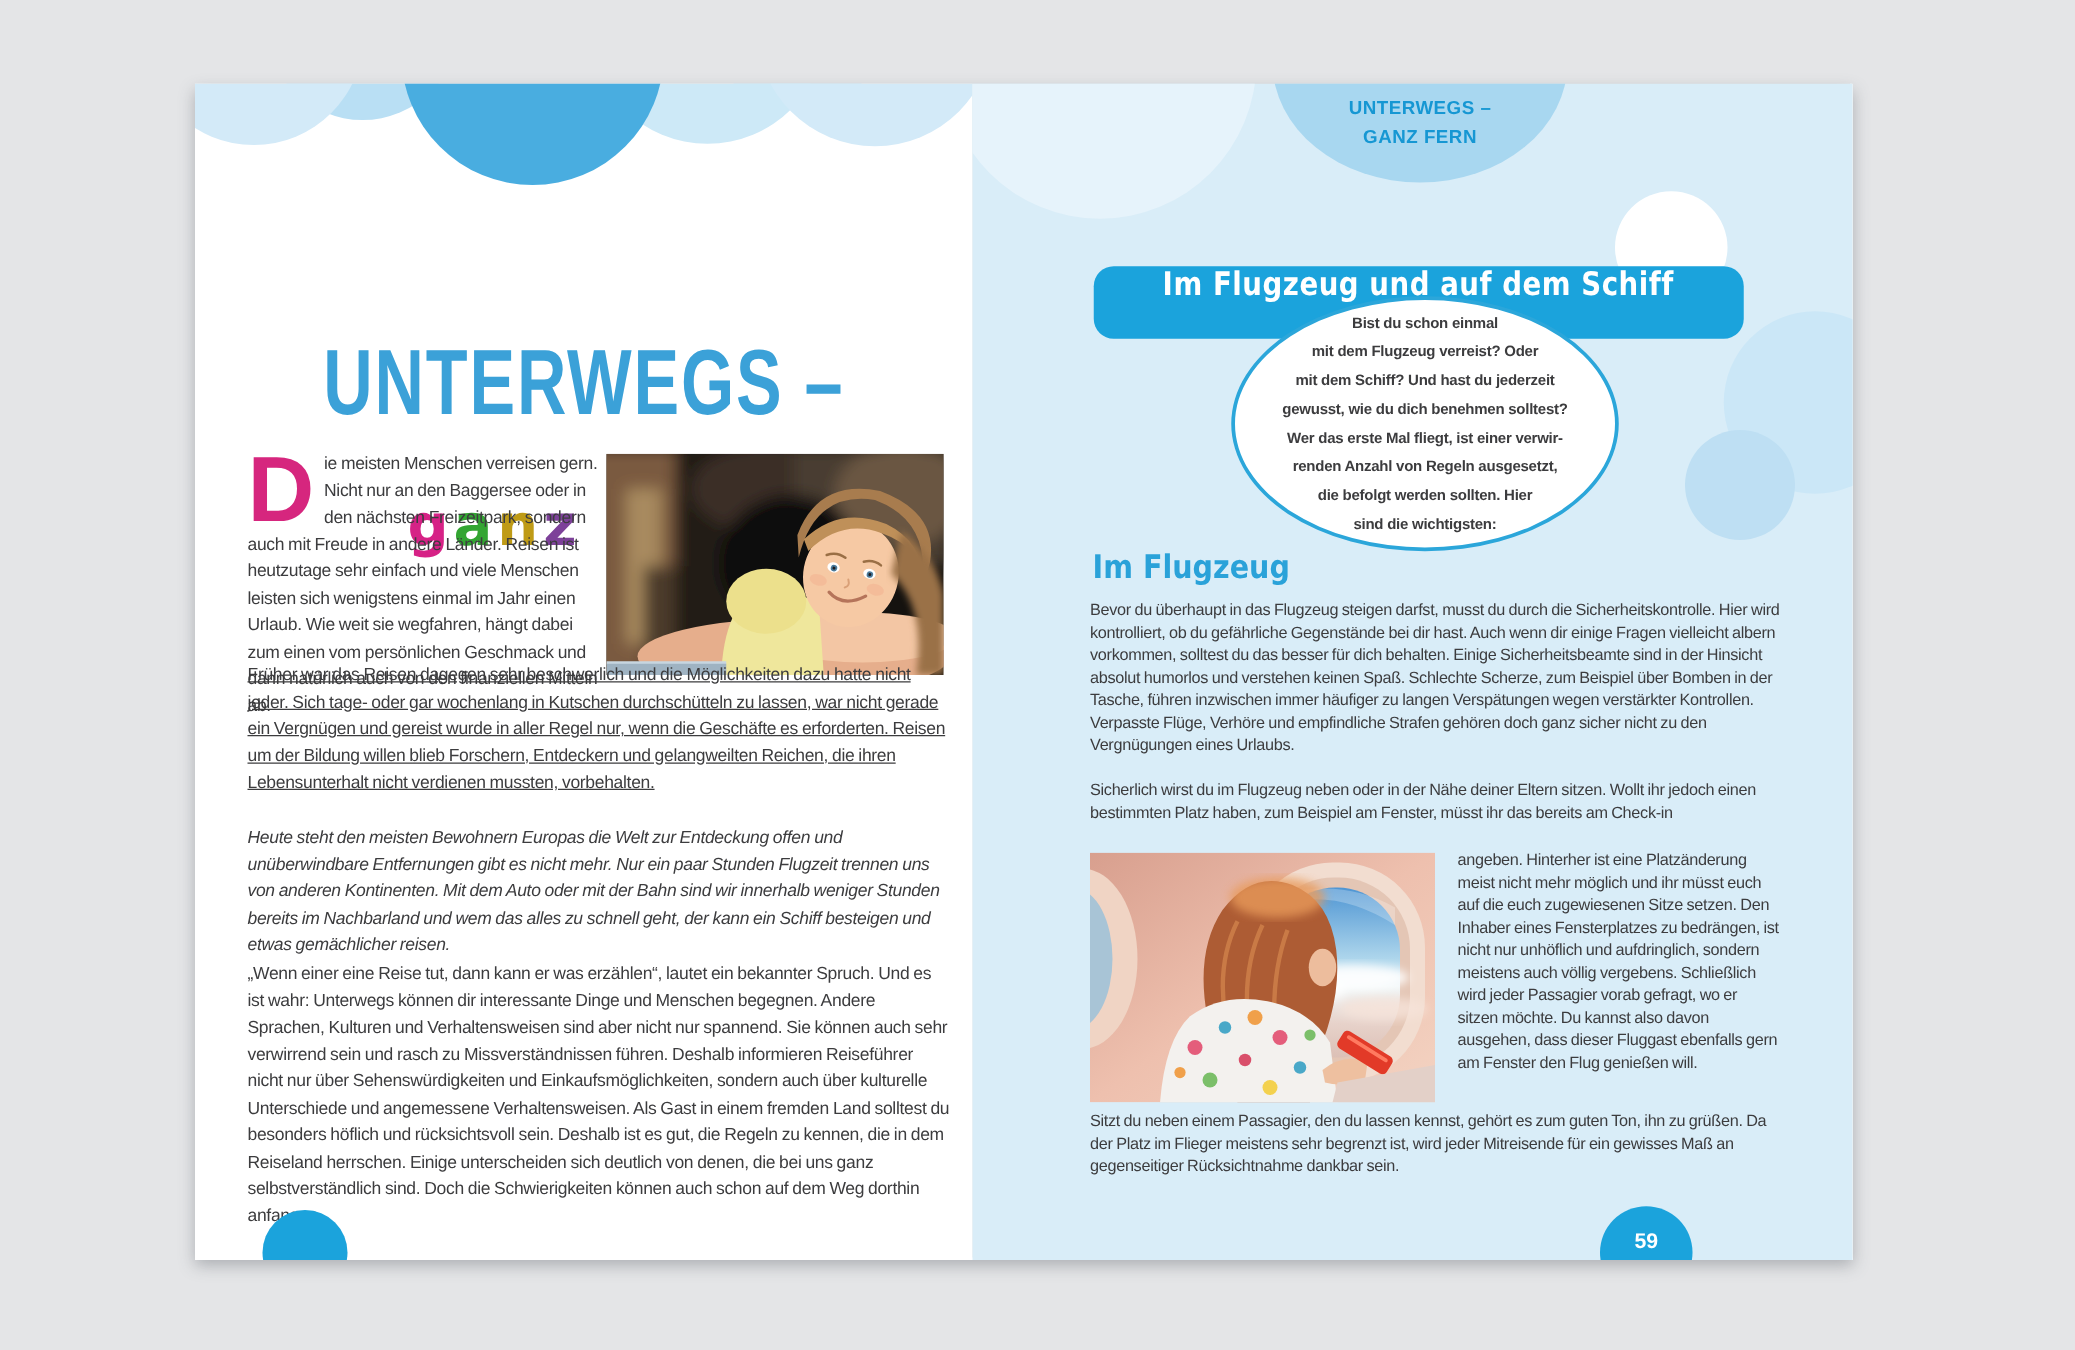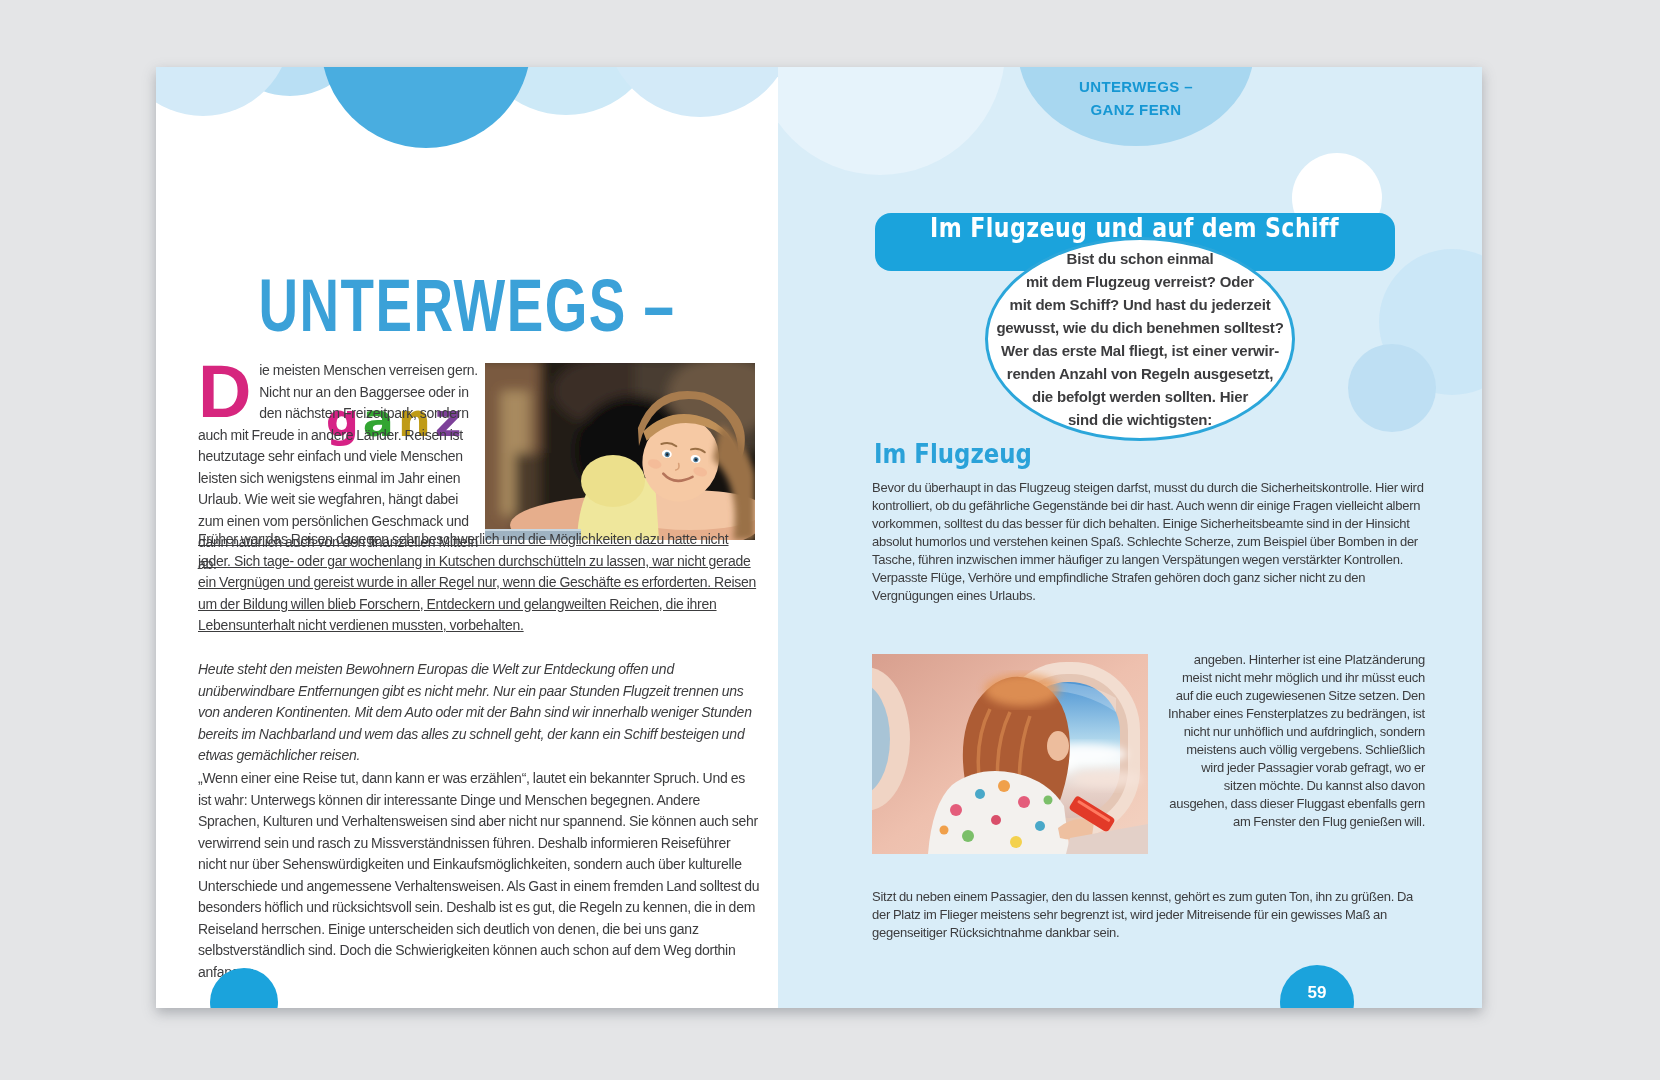--- a/index.html
+++ b/index.html
@@ -56,29 +56,29 @@
                   background:var(--header_tab_bg);border-radius:50%;}
   .header-tab-text{position:absolute;left:238px;top:8px;width:240px;text-align:center;
                    font-weight:700;font-size:15px;line-height:23px;letter-spacing:.4px;
                    color:var(--header_tab_text);white-space:pre-line;}
   .banner{position:absolute;left:97px;top:115px;width:520px;height:58px;background:var(--accent_blue);
           border-radius:16px;display:flex;justify-content:center;margin-top:31px;}
   .banner span{font-family:"DejaVu Sans",sans-serif;font-weight:700;font-size:26px;color:#fff;
                letter-spacing:.5px;transform:scaleX(.85);white-space:nowrap;}
   .bubble{position:absolute;left:207px;top:170px;width:310px;height:204px;background:#fff;
           border:3px solid var(--bubble_border);border-radius:50%;display:flex;align-items:center;justify-content:center;}
-  .bubble p{font-size:15px;line-height:23px;font-weight:600;color:var(--body_text);
+  .bubble p{font-size:12px;line-height:23px;font-weight:600;color:var(--body_text);
             text-align:center;white-space:pre-line;letter-spacing:-0.2px;}
   .section-heading{position:absolute;left:96px;top:372px;font-family:"DejaVu Sans",sans-serif;
                    font-weight:700;font-size:26px;color:#2aa2d9;transform:scaleX(.88);transform-origin:0 0;white-space:nowrap;}
   .rpara{position:absolute;left:94px;width:553px;color:var(--body_text);font-size:13px;line-height:18px;
          letter-spacing:-0.25px;word-spacing:-0.5px;font-stretch:condensed;}
   .rp1{top:412px;}
   .rp2intro{top:556px;}
-  .rp2wrap{top:584px;text-align:right;}
+  .rp2wrap{top:612px;}
   .photo-right{float:left;width:276px;height:200px;margin:3px 18px 6px 0;overflow:hidden;}
   .rp3{top:821px;}
 </style>
 </head>
 <body>
 
 <div class="stage">
   <div class="spread">
 
     <section class="page page-left">
@@ -178,20 +178,21 @@
 gewusst, wie du dich benehmen solltest?
 Wer das erste Mal fliegt, ist einer verwir-
 renden Anzahl von Regeln ausgesetzt,
 die befolgt werden sollten. Hier
 sind die wichtigsten:</p>
       </div>
 
       <h2 class="section-heading">Im Flugzeug</h2>
 
       <p class="rpara rp1">Bevor du überhaupt in das Flugzeug steigen darfst, musst du durch die Sicherheitskontrolle. Hier wird kontrolliert, ob du gefährliche Gegenstände bei dir hast. Auch wenn dir einige Fragen vielleicht albern vorkommen, solltest du das besser für dich behalten. Einige Sicherheitsbeamte sind in der Hinsicht absolut humorlos und verstehen keinen Spaß. Schlechte Scherze, zum Beispiel über Bomben in der Tasche, führen inzwischen immer häufiger zu langen Verspätungen wegen verstärkter Kontrollen. Verpasste Flüge, Verhöre und empfindliche Strafen gehören doch ganz sicher nicht zu den Vergnügungen eines Urlaubs.</p>
+      <p class="rpara rp2intro">Sicherlich wirst du im Flugzeug neben oder in der Nähe deiner Eltern sitzen. Wollt ihr jedoch einen bestimmten Platz haben, zum Beispiel am Fenster, müsst ihr das bereits am Check-in</p>
 
       <div class="rpara rp2wrap">
         <figure class="photo-right">
           <svg width="276" height="200" viewBox="0 0 276 200" aria-hidden="true">
             <defs>
               <linearGradient id="wall" x1="0" y1="0" x2="1" y2="1">
                 <stop offset="0" stop-color="#d89f8e"></stop>
                 <stop offset=".5" stop-color="#eec0ae"></stop>
                 <stop offset="1" stop-color="#f3d3c2"></stop>
               </linearGradient>

